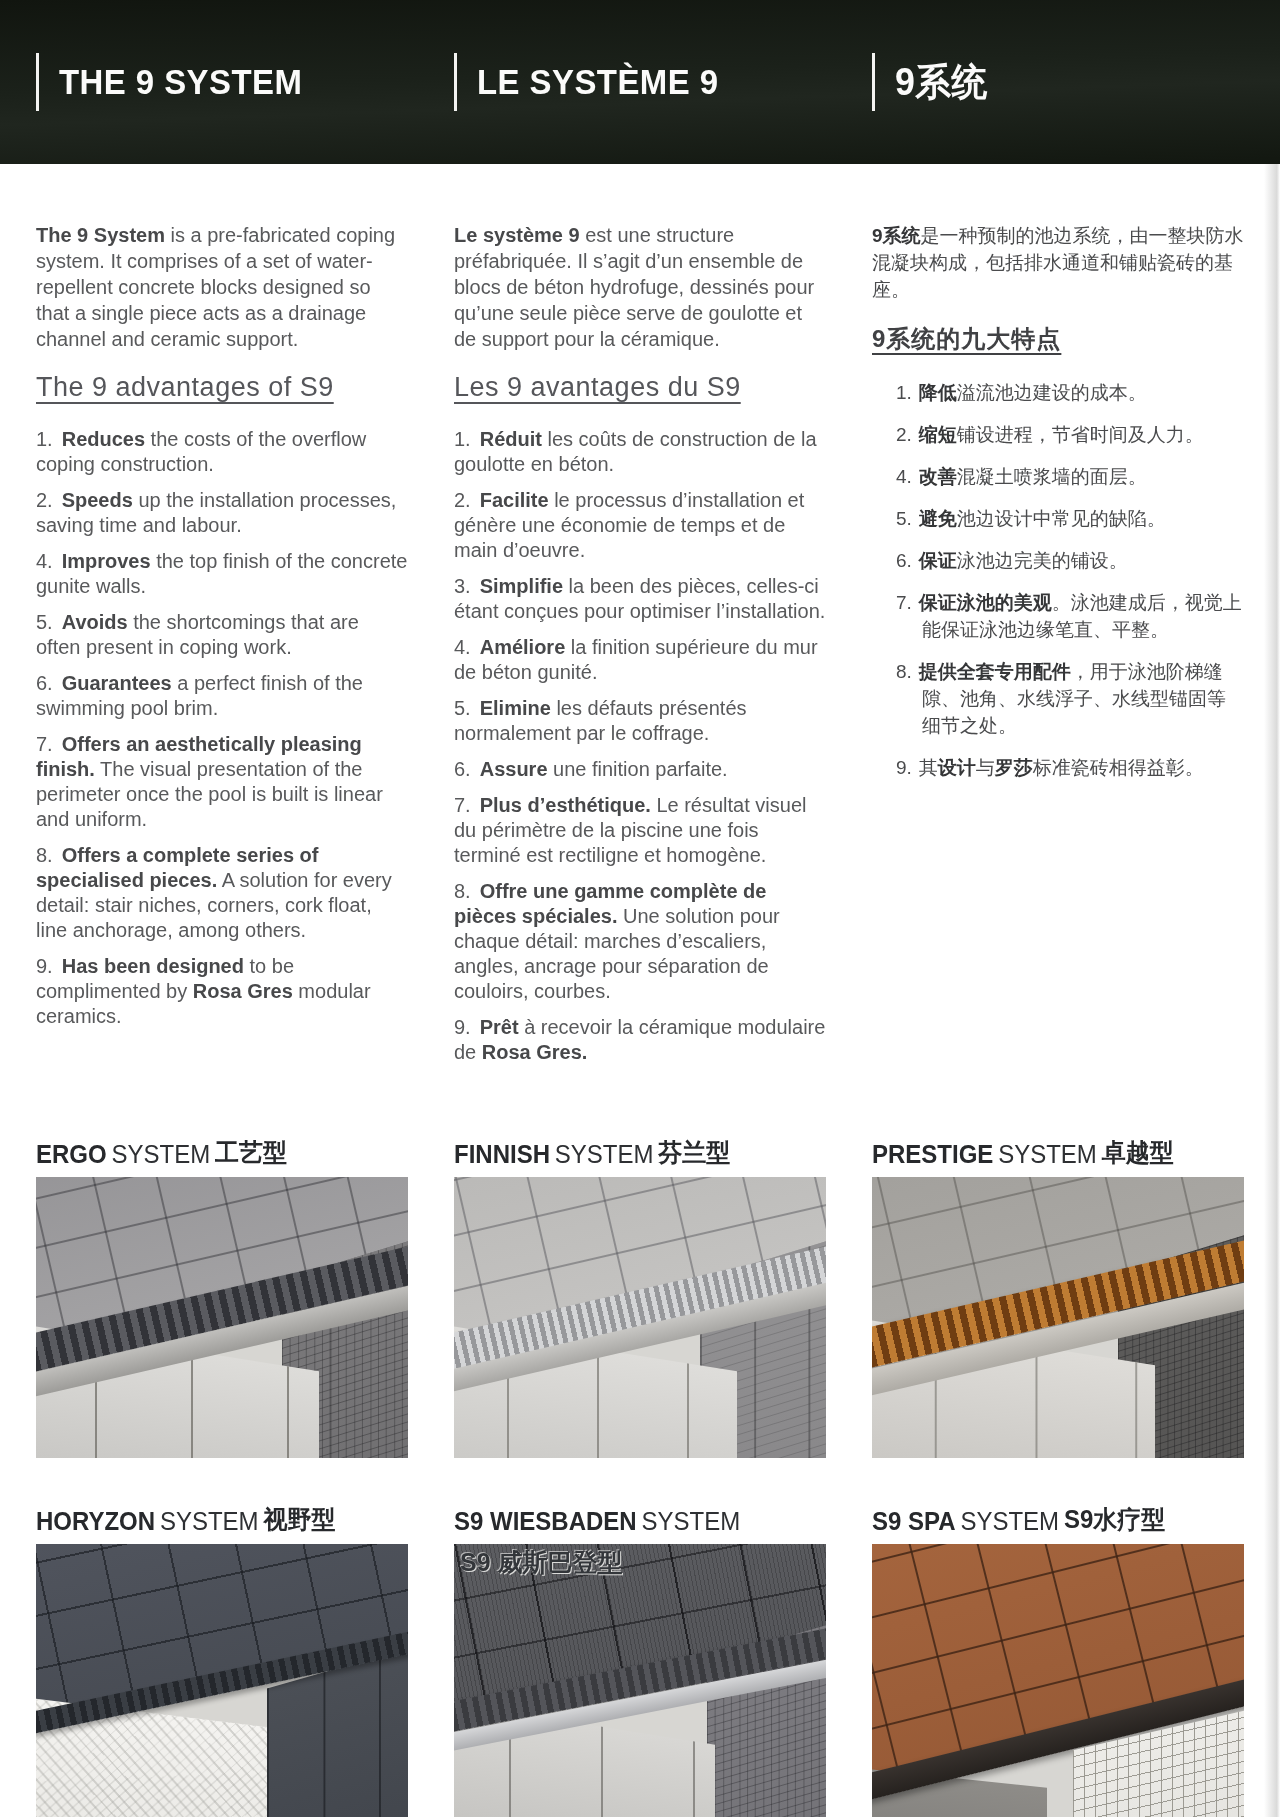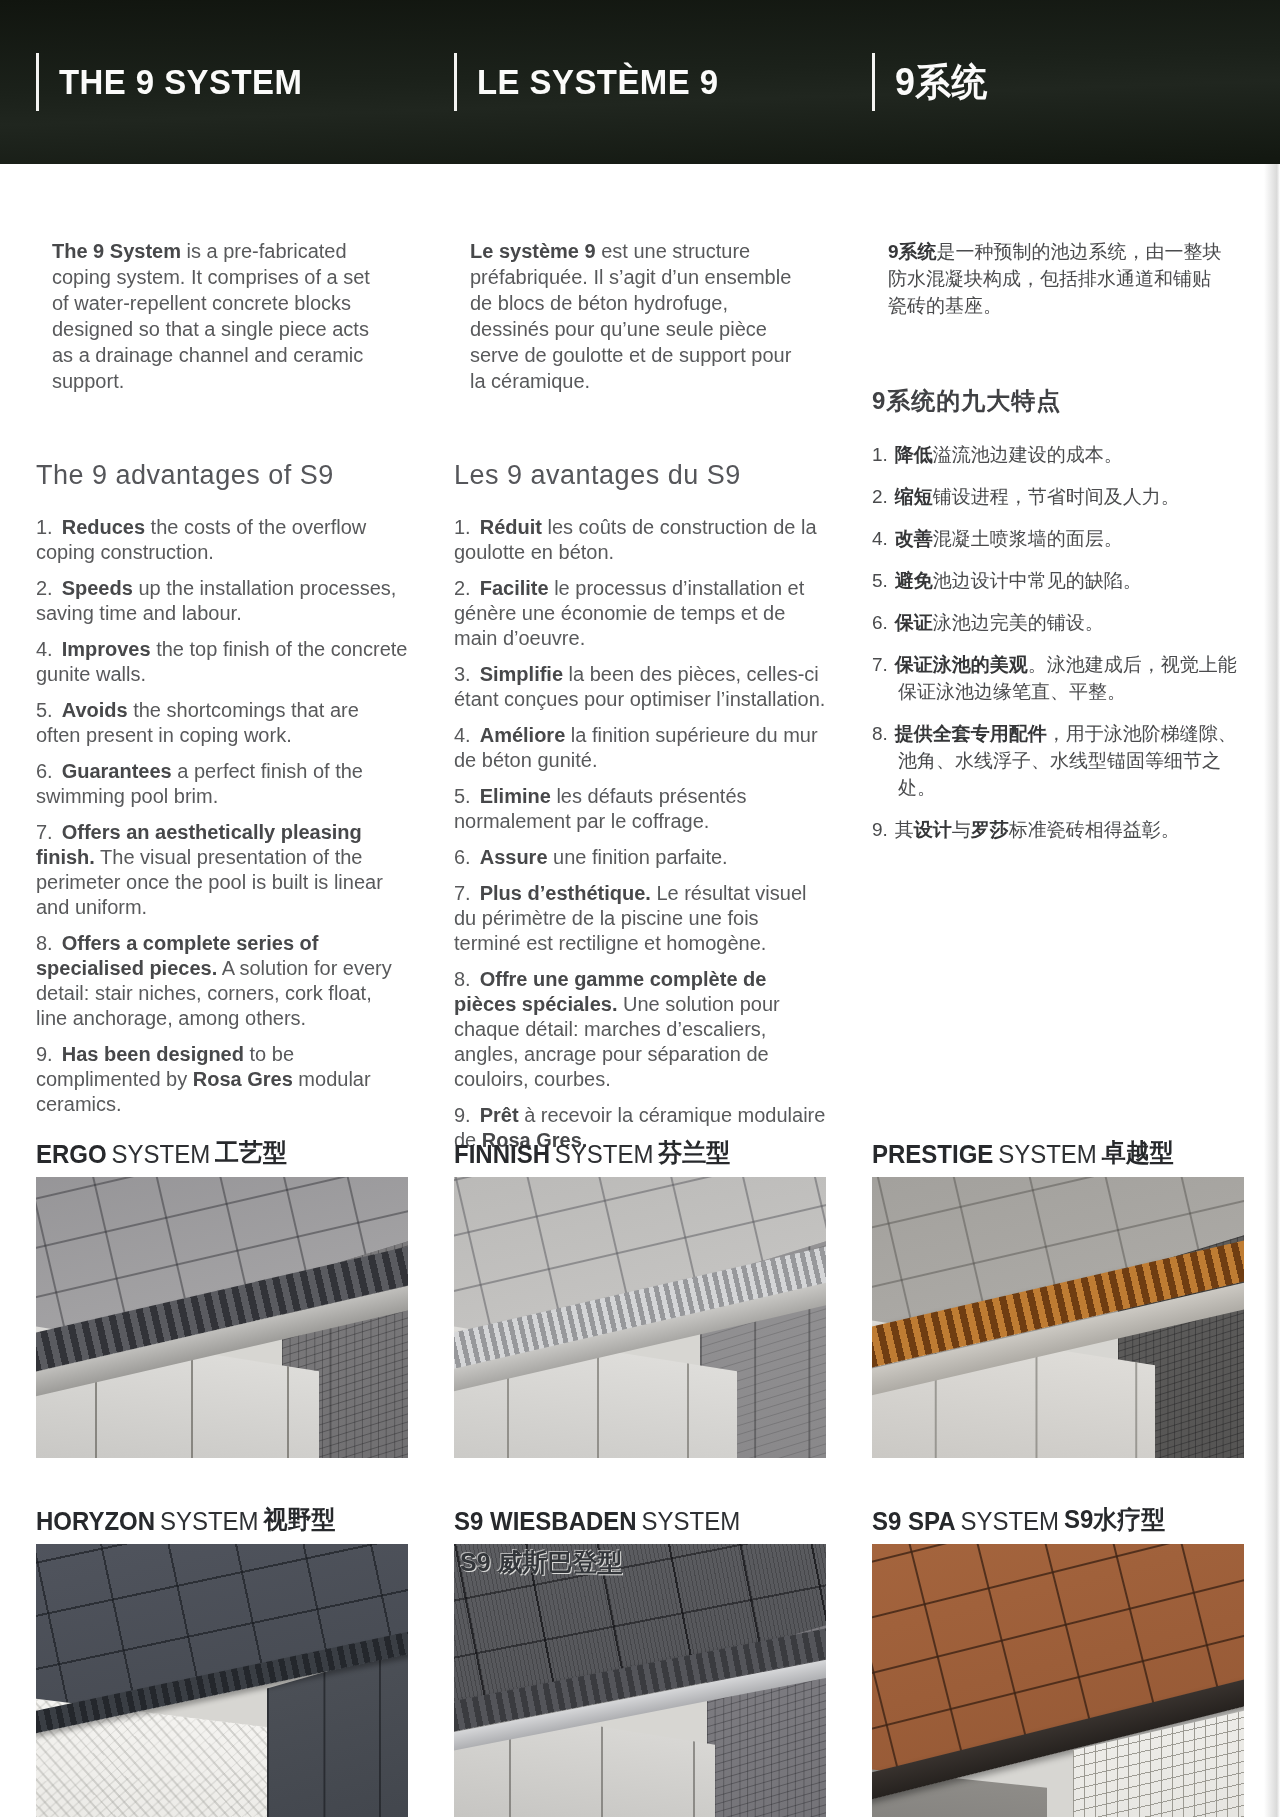--- a/index.html
+++ b/index.html
@@ -27,34 +27,34 @@
   }
   .band .zh h1{font-size:38px;}
 
   
   .content{padding:0 36px;}
   .cols{
     display:grid;grid-template-columns:repeat(3,1fr);column-gap:46px;
     margin-top:58px;height:905px;box-sizing:border-box;
   }
   .col{color:#58595b;}
-  .intro{margin:16px;font-size:20px;line-height:26px;}
+  .intro{margin:0;font-size:20px;line-height:26px;}
   .intro b{color:#47484a;}
   .advhead{
-    margin:66px 0 24px 0;font-size:27px;font-weight:400;color:#55565a;
-    text-underline-offset:6px;text-decoration-thickness:1.5px;
+    margin:20px 0 24px 0;font-size:27px;font-weight:400;color:#55565a;
+    text-decoration:underline;text-underline-offset:6px;text-decoration-thickness:1.5px;
     letter-spacing:.5px;
   }
   .col-zh .advhead{font-size:24px;font-weight:700;color:#404144;letter-spacing:1px;}
   .adv{list-style:none;margin:0;padding:0;}
   .adv li{font-size:20px;line-height:25px;margin-bottom:11px;}
   .adv .num{margin-right:9px;}
   .adv b{color:#47484a;}
   .col-zh .intro{font-size:19px;line-height:27px;color:#4a4b4d;}
-  .col-zh .adv li{font-size:19px;line-height:27px;margin-bottom:15px;padding-left:26px;text-indent:-26px;color:#4a4b4d;}
+  .col-zh .adv li{font-size:19px;line-height:27px;margin-bottom:15px;padding-left:26px;text-indent:-26px;color:#4a4b4d;margin-left:24px;}
   .col-zh .adv .num{margin-right:7px;}
   .col-zh b{color:#353638;}
 
   
   .products{
     display:grid;grid-template-columns:repeat(3,1fr);column-gap:46px;row-gap:42px;
     margin-top:6px;
   }
   .plabel{
     margin:0 0 8px 0;font-size:25px;font-weight:400;color:#2e3033;

